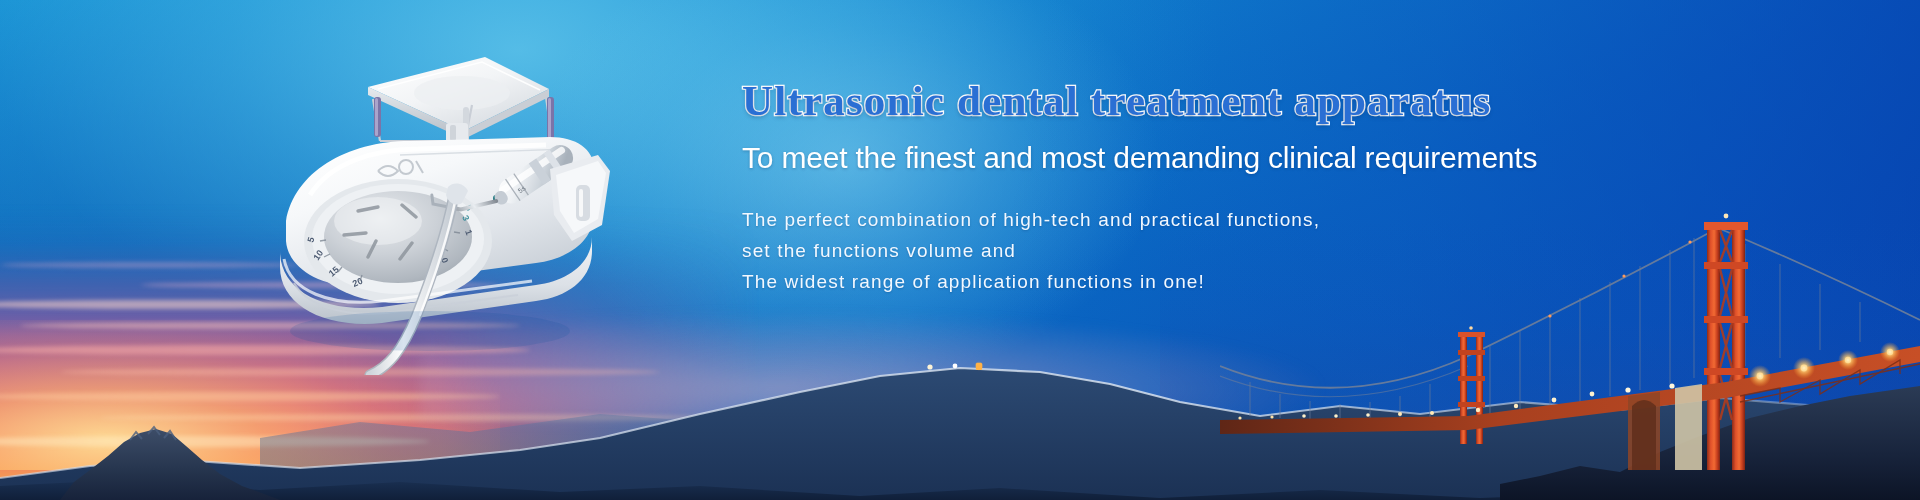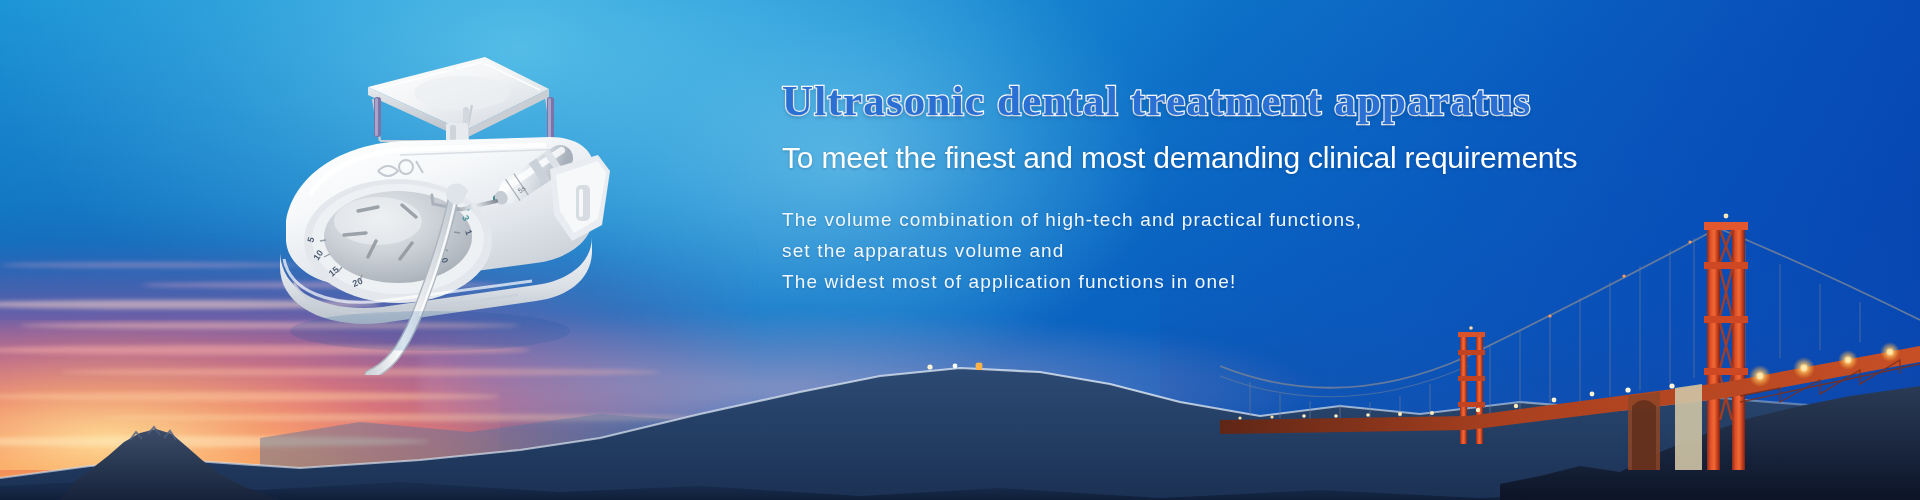--- a/index.html
+++ b/index.html
@@ -124,21 +124,21 @@
   
   #mountains { position:absolute; left:0; bottom:0; width:1920px; height:190px; }
 
   
   #bridge { position:absolute; right:0; bottom:0; width:700px; height:330px; }
 
   
   #product { position:absolute; left:250px; top:45px; width:380px; height:330px; }
 
   
-  #copy { position:absolute; left:782px; top:78px; width:820px; }
+  #copy { position:absolute; left:742px; top:78px; width:820px; }
 
   #title {
     font-family:"Liberation Serif", "DejaVu Serif", serif;
     font-weight:700;
     font-size:43px;
     line-height:1.05;
     letter-spacing:1.2px;
     color:#2a6fd4;
     -webkit-text-stroke:2.6px #ffffff;
     paint-order:stroke fill;
@@ -543,20 +543,20 @@
     <ellipse cx="180" cy="286" rx="140" ry="20" fill="#0a4f9a" opacity=".16"></ellipse>
   </svg>
 
   <div id="copy">
 
     <div id="title">Ultrasonic dental treatment apparatus</div>
 
     <div id="subtitle">To meet the finest and most demanding clinical requirements</div>
 
     <div id="body-copy">
-      <div>The volume combination of high-tech and practical functions,</div>
-      <div>set the apparatus volume and</div>
-      <div>The widest most of application functions in one!</div>
+      <div>The perfect combination of high-tech and practical functions,</div>
+      <div>set the functions volume and</div>
+      <div>The widest range of application functions in one!</div>
     </div>
 
   </div>
 
 </div>
 
 </body></html>

